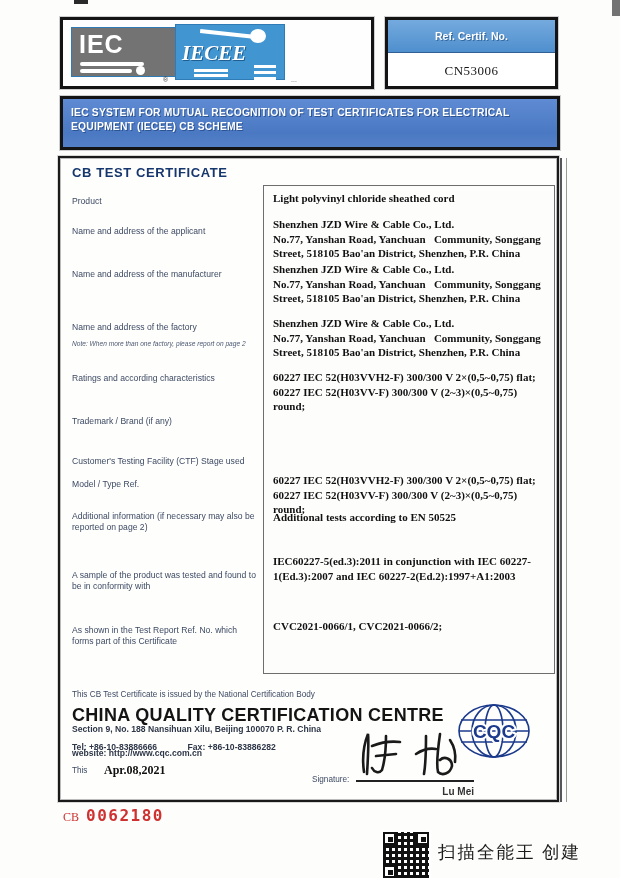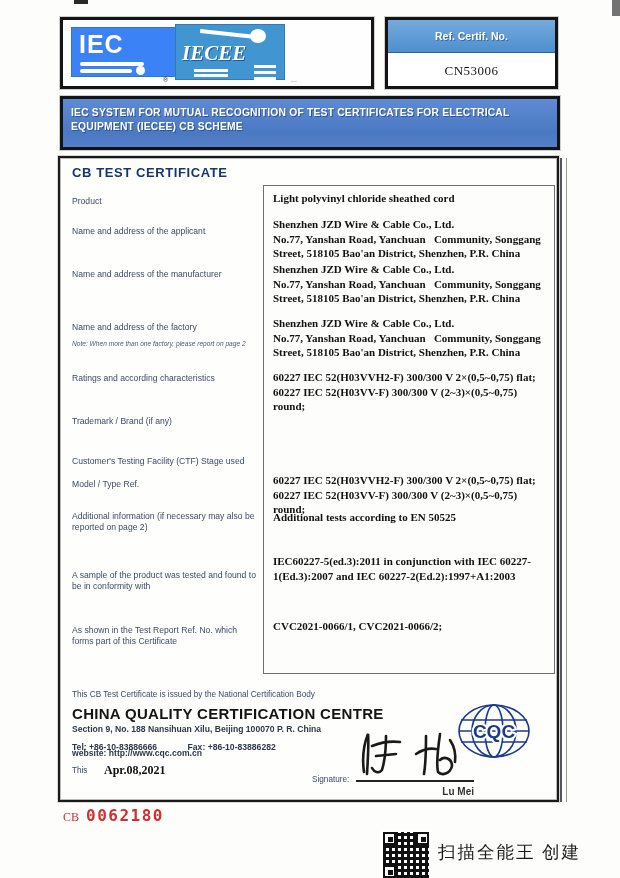--- a/index.html
+++ b/index.html
@@ -8,21 +8,21 @@
   .abs { position:absolute; }
   .page { position:relative; width:620px; height:878px; background:#fdfdfb; }
 
   
   .artifact { background:#2a2a2a; }
   .edge-line { border-left:2px solid #55555a; border-right:1px solid #9a9a99; width:7px; }
 
   
   .logos-box { left:60px; top:17px; width:314px; height:72px; border:3px solid #141414;
     background:#fefefe; box-shadow:0 0 0 1px #cfcfcf; }
-  .iec-tile { left:8px; top:7px; width:108px; height:50px; background:#3b82f6;
+  .iec-tile { left:8px; top:7px; width:108px; height:50px; background:#737373;
     border:1px solid #2f7bb5; }
   .iec-word { left:7px; top:2px; color:#fff; font-size:25px; font-weight:bold;
     letter-spacing:1px; font-family:"Liberation Sans",sans-serif; }
   .iec-bar1 { left:8px; top:34px; width:64px; height:4px; background:#fff; border-radius:2px; }
   .iec-bar2 { left:8px; top:41px; width:52px; height:4px; background:#fff; border-radius:2px; }
   .iec-dot  { left:64px; top:38px; width:9px; height:9px; background:#fff; border-radius:50%; }
   .reg-mark { left:100px; top:56px; font-size:7px; color:#444; }
   .iecee-tile { left:112px; top:4px; width:110px; height:56px; background:#4196d2;
     border:1px solid #2f7bb5; }
   .iecee-lamp { left:74px; top:4px; width:16px; height:14px; background:#fff; border-radius:50%; }
@@ -61,21 +61,21 @@
   .note { left:12px; width:200px; font-size:6.6px; font-style:italic; color:#4d5a73; }
 
   .value-box { left:203px; top:27px; width:292px; height:489px; border:1px solid #6e6e6e;
     background:#fdfdfc; }
   .val { left:9px; width:276px; font-family:"Liberation Serif",serif; font-weight:bold;
     font-size:11px; color:#111; line-height:1.32; }
   .wrap { white-space:pre-wrap; }
 
   
   .foot-small { font-size:8.2px; color:#3d4a63; }
-  .centre-name { font-size:15px; font-weight:bold; color:#141414; letter-spacing:0.3px;text-align:right; }
+  .centre-name { font-size:18px; font-weight:bold; color:#141414; letter-spacing:0.3px;text-align:right; }
   .foot-info { font-size:8.6px; color:#2e3748; font-weight:bold; }
   .date-val { font-family:"Liberation Serif",serif; font-weight:bold; font-size:12px; color:#111; }
   .sig-line { border-bottom:2px solid #222; width:118px; }
   .sig-name { width:118px; text-align:center; font-size:10px; font-weight:bold; color:#333; }
 
   
   .cb-stamp { left:63px; top:806px; color:#cf3030; }
   .cb-stamp .cb { font-family:"Liberation Serif",serif; font-size:12px; margin-right:7px; }
   .cb-stamp .num { font-family:"DejaVu Sans Mono",monospace; font-size:16px;
     font-weight:bold; letter-spacing:1.5px; }

